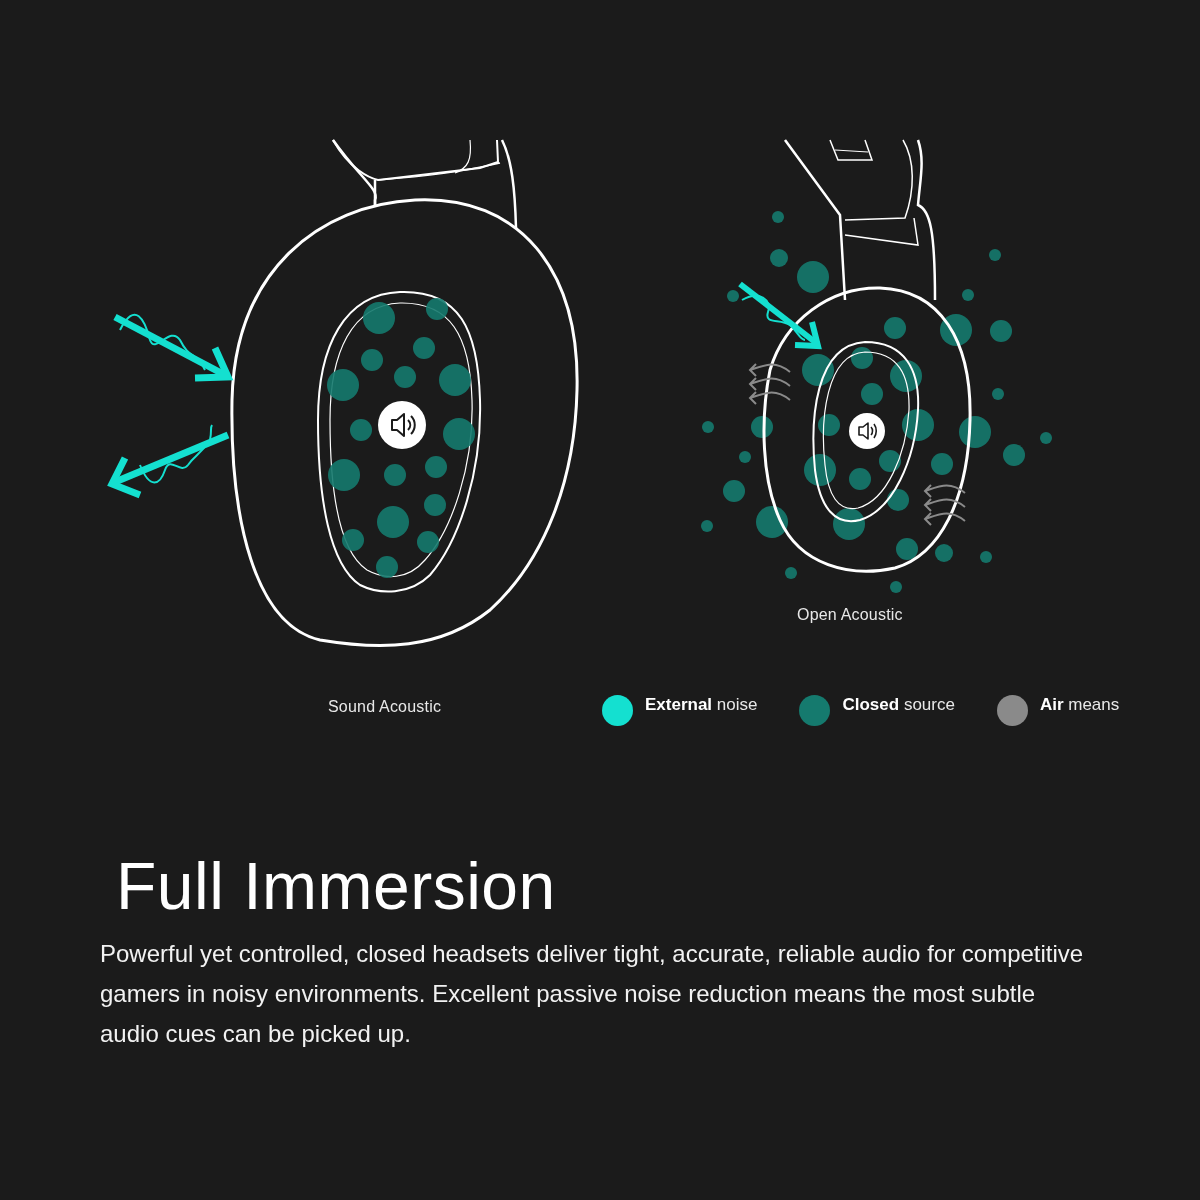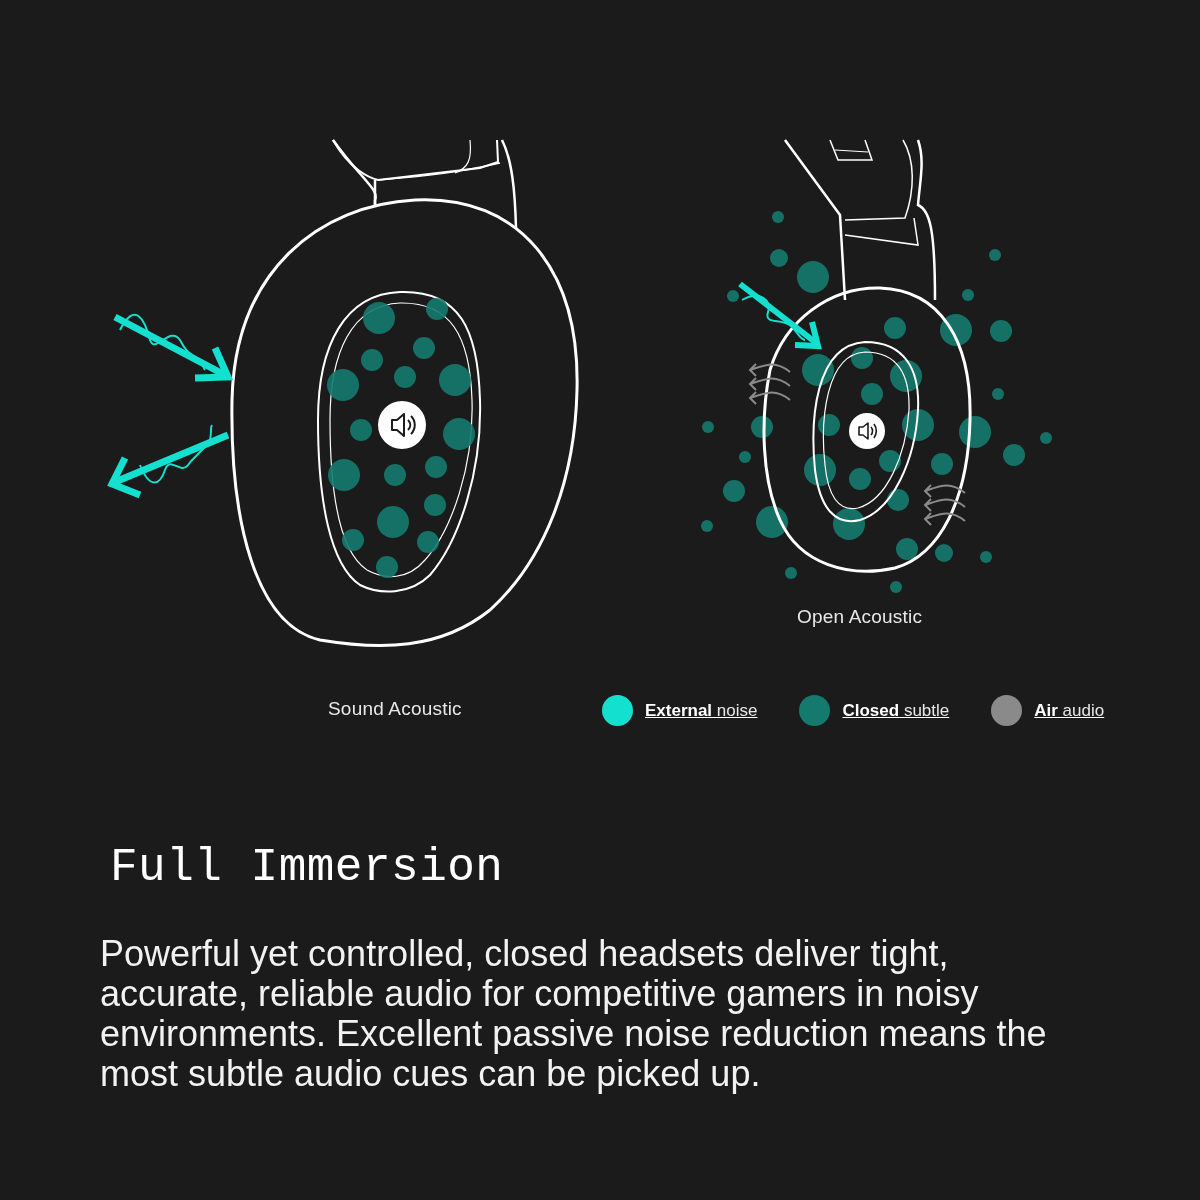--- a/index.html
+++ b/index.html
@@ -2,36 +2,36 @@
 <html><head>
 <meta charset="utf-8">
 <style>
   html, body { margin:0; padding:0; }
   body {
     width:1200px; height:1200px; background:#1b1b1b; color:#ffffff;
     font-family:"Liberation Sans", "DejaVu Sans", sans-serif;
     position:relative; overflow:hidden;
   }
   .illustration { position:absolute; left:0; top:0; width:1200px; height:760px; }
-  .caption { position:absolute; font-size:19px; color:#e8e8e8; letter-spacing:0.2px; }
+  .caption { position:absolute; font-size:16px; color:#e8e8e8; letter-spacing:0.2px; }
   .caption.closed { left:328px; top:698px; }
   .caption.open { left:797px; top:606px; }
   .legend { position:absolute; top:695px; left:602px; display:flex; align-items:center; }
-  .legend-item { display:flex; align-items:center; margin-right:42px;text-decoration:underline; }
+  .legend-item { display:flex; margin-right:42px; }
   .legend-item:last-child { margin-right:0; }
   .dot { width:31px; height:31px; border-radius:50%; margin-right:12px; }
   .legend-text { font-size:17px; color:#e8e8e8; }
   .legend-text b { font-weight:bold; color:#ffffff; }
   .title {
-    position:absolute; left:100px; top:832px; font-size:46px; font-weight:normal;
-    margin:10px; letter-spacing:0.5px; color:#ffffff;font-family:Liberation Mono, monospace;
+    position:absolute; left:100px; top:832px; font-size:66px; font-weight:normal;
+    margin:16px; letter-spacing:0.5px; color:#ffffff;
   }
   .body-text {
     position:absolute; left:100px; top:934px; width:1000px;
-    font-size:36px; line-height:40px; color:#f2f2f2; margin:0;
+    font-size:24px; line-height:40px; color:#f2f2f2; margin:0;
   }
 </style>
 </head>
 <body>
 
 <svg class="illustration" viewBox="0 0 1200 760" xmlns="http://www.w3.org/2000/svg">
 
   <g>
 
     <path d="M333,140 C360,178 380,190 375,200 L375,205" fill="none" stroke="#fff" stroke-width="2.5"></path>
@@ -169,22 +169,22 @@
 <div class="caption closed">Sound Acoustic</div>
 <div class="caption open">Open Acoustic</div>
 
 <div class="legend">
   <div class="legend-item">
     <span class="dot" style="background:#14e0d0"></span>
     <span class="legend-text"><b>External</b><span> noise</span></span>
   </div>
   <div class="legend-item">
     <span class="dot" style="background:#157a6e"></span>
-    <span class="legend-text"><b>Closed</b><span> subtle</span></span>
+    <span class="legend-text"><b>Closed</b><span> source</span></span>
   </div>
   <div class="legend-item">
     <span class="dot" style="background:#8a8a8a"></span>
-    <span class="legend-text"><b>Air</b><span> audio</span></span>
+    <span class="legend-text"><b>Air</b><span> means</span></span>
   </div>
 </div>
 
 <h1 class="title">Full Immersion</h1>
 <p class="body-text">Powerful yet controlled, closed headsets deliver tight, accurate, reliable audio for competitive gamers in noisy environments. Excellent passive noise reduction means the most subtle audio cues can be picked up.</p>
 
 </body></html>

